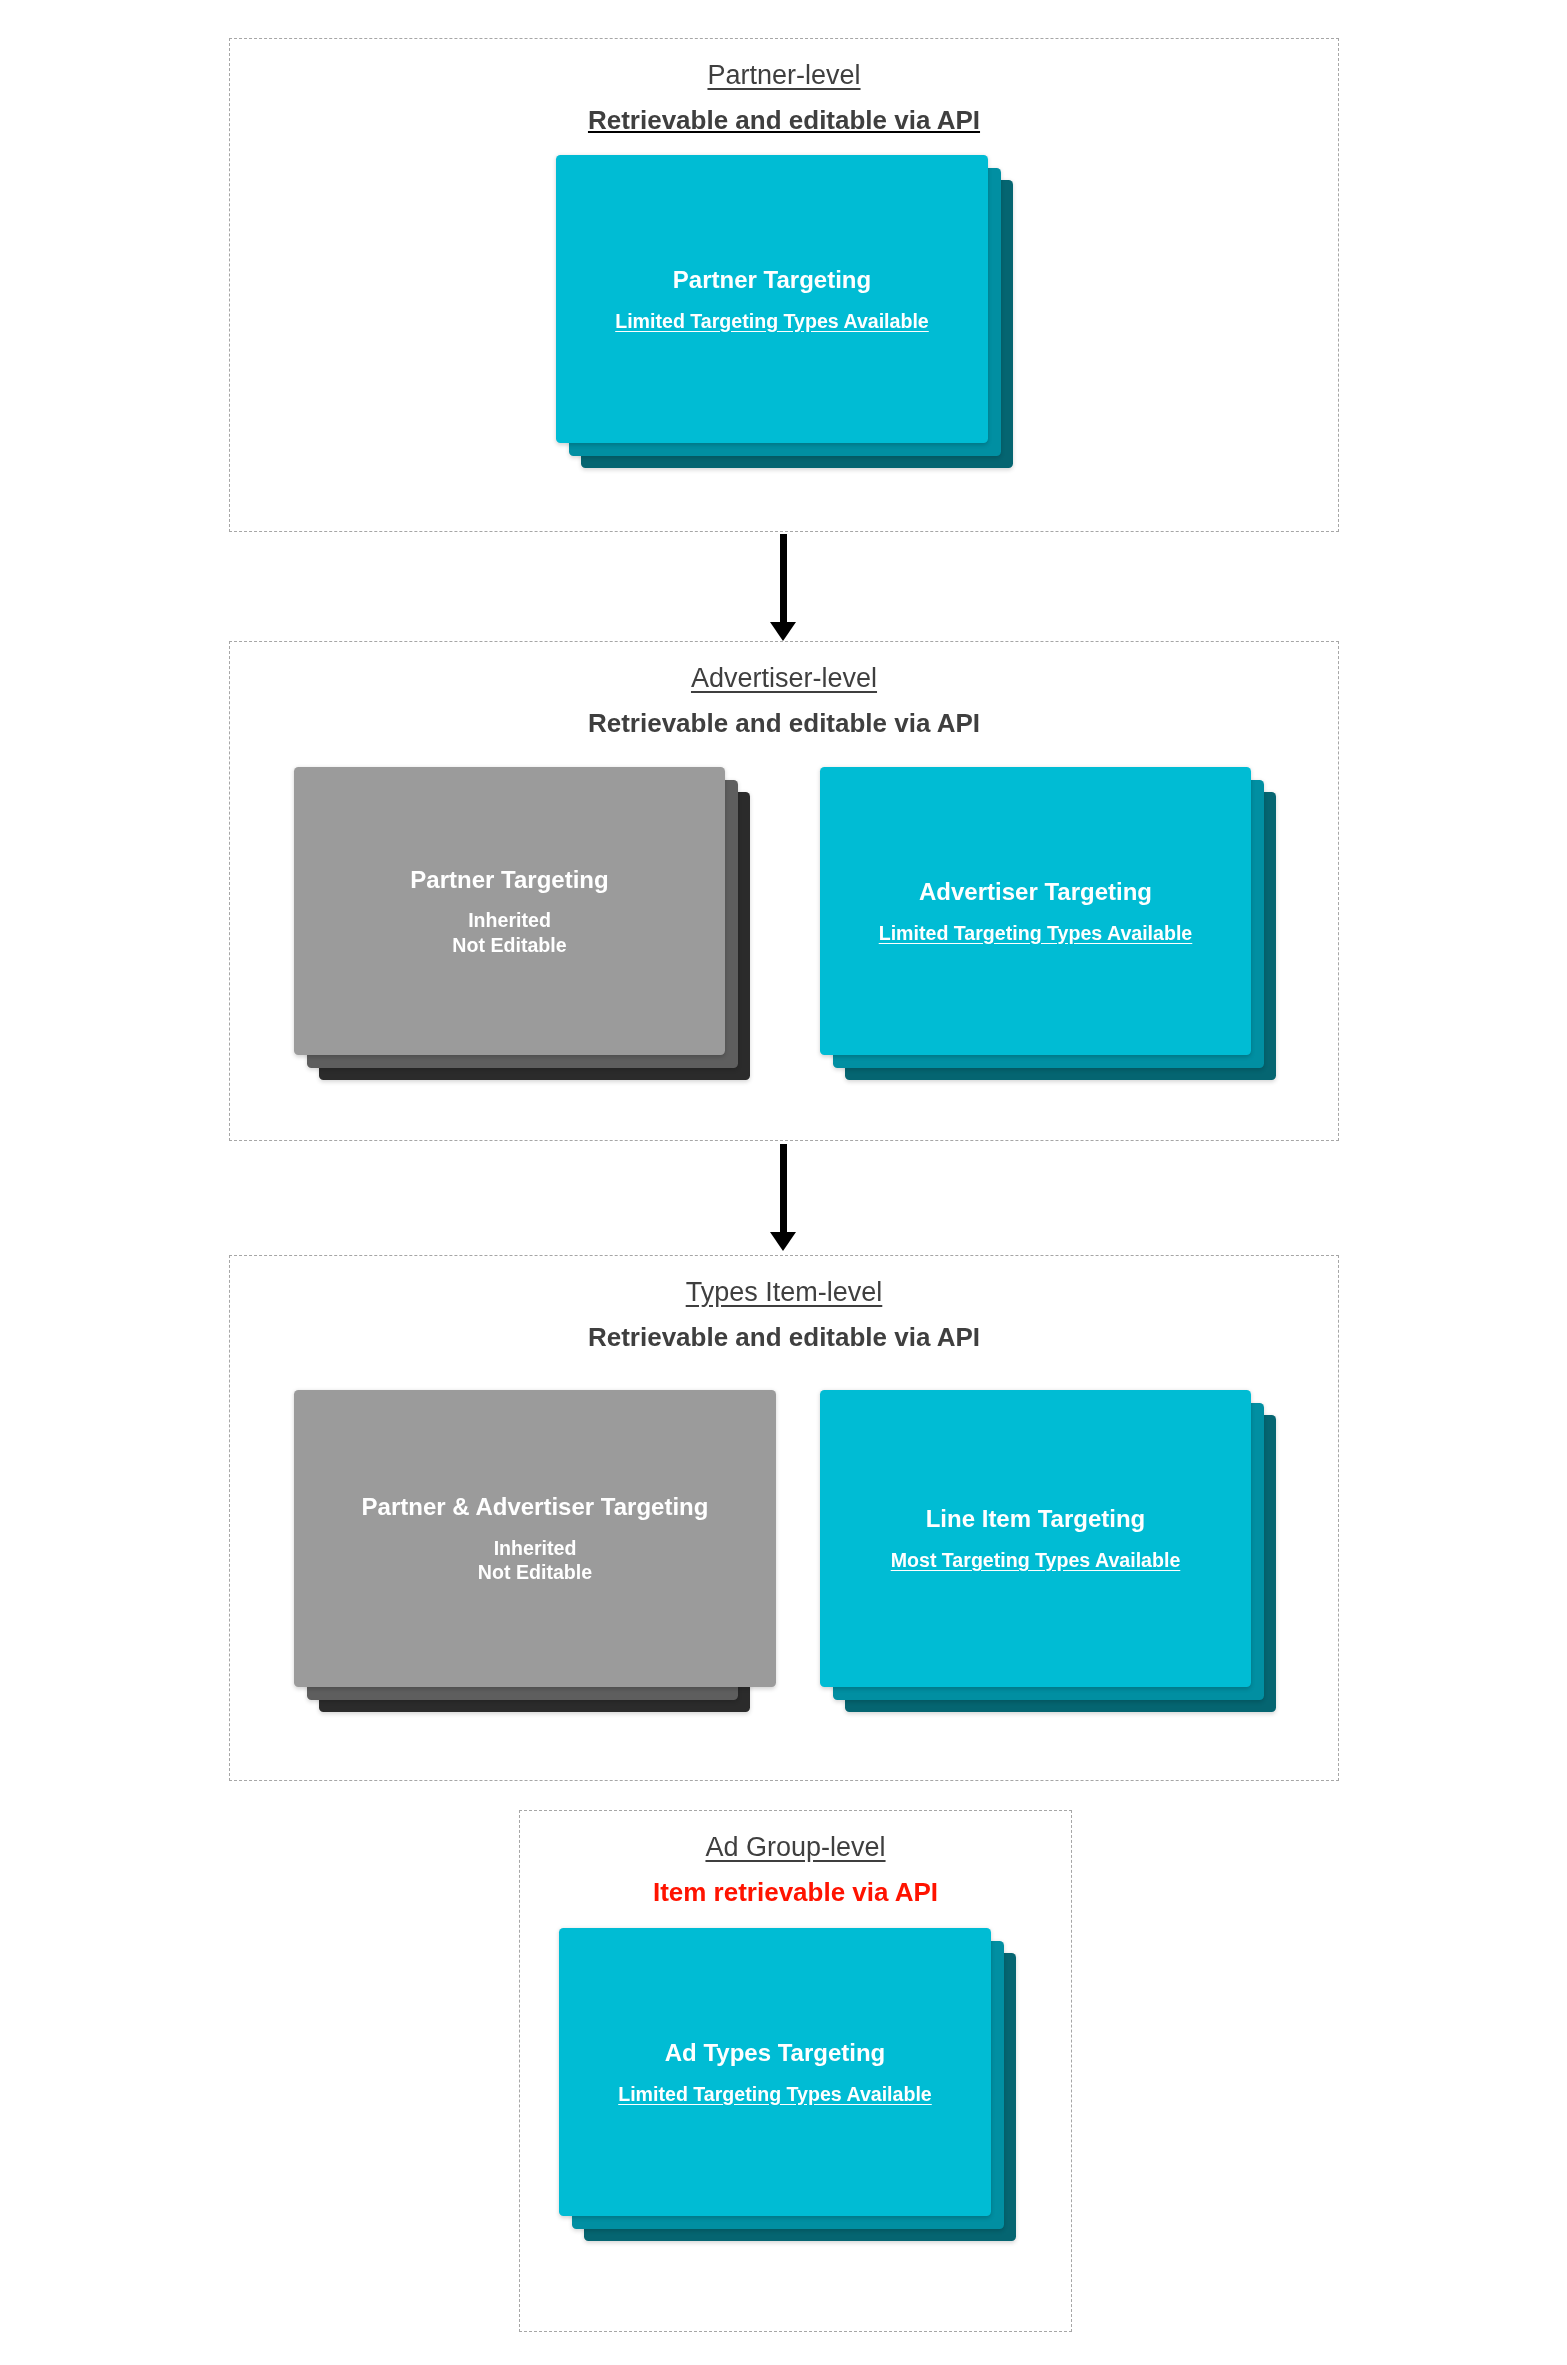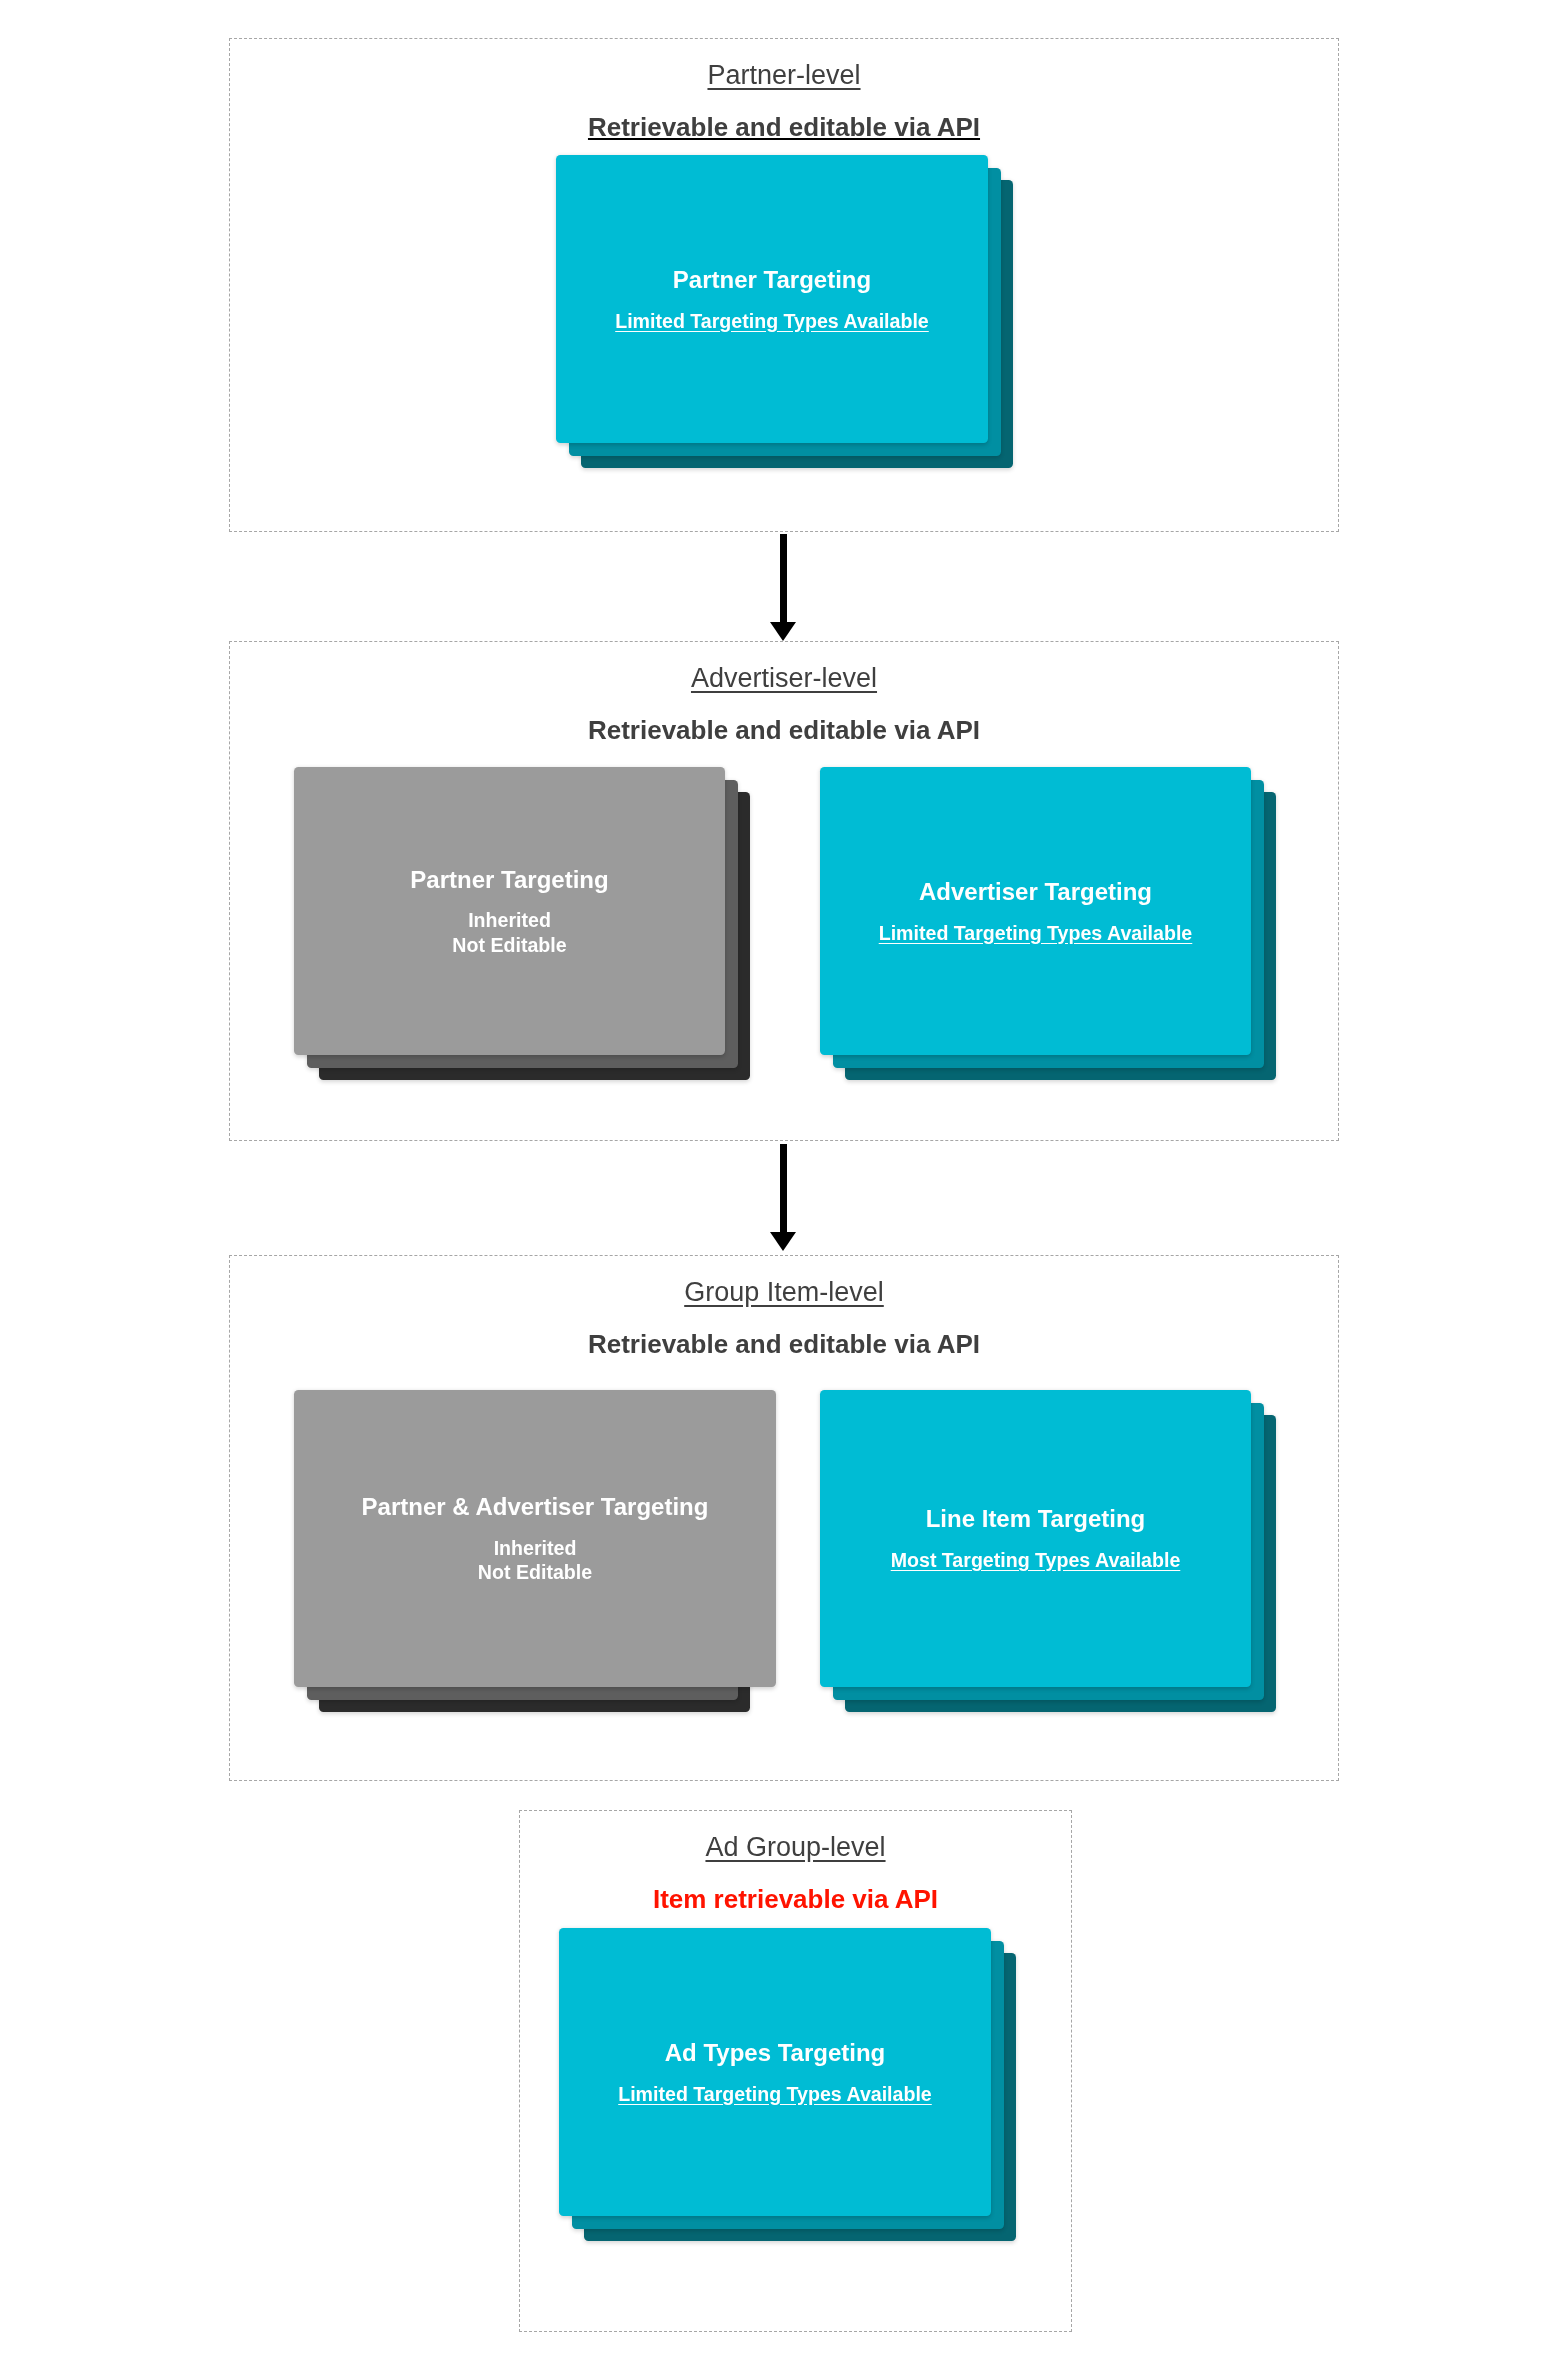--- a/index.html
+++ b/index.html
@@ -47,21 +47,21 @@
     line-height: 1.25;
     letter-spacing: 0px;
   }
 
   .level-sub {
     display: block;
     font-size: 26px;
     font-weight: 700;
     color: #3f3f3f;
     line-height: 1.3;
-    margin-top: 19px;
+    margin-top: 12px;
   }
   .level-sub.alert {
     color: #ff1300;
   }
 
   
   .stack {
     position: absolute;
   }
   .stack .layer {
@@ -193,21 +193,21 @@
     </div>
   </div>
 
   <div class="arrow" style="left:780px; top:1144px; height:107px;">
     <div class="shaft" style="height:89px;"></div>
     <div class="head"></div>
   </div>
 
   <div class="panel" style="left:229px; top:1255px; width:1110px; height:526px;">
     <div class="panel-head" style="top:19.6px;">
-      <span class="level-title">Group Item-level</span>
+      <span class="level-title">Types Item-level</span>
       <span class="level-sub">Retrievable and editable via API</span>
     </div>
 
     <div class="stack gray" style="left:64px; top:134px; width:464px; height:326px;">
       <div class="layer back" style="width:431px; height:297px;"></div>
       <div class="layer mid" style="width:431px; height:297px;"></div>
       <div class="layer front" style="width:482px; height:297px;">
         <p class="card-title">Partner &amp; Advertiser Targeting</p>
         <p class="card-sub" style="white-space:pre-line;">Inherited
 Not Editable</p>

